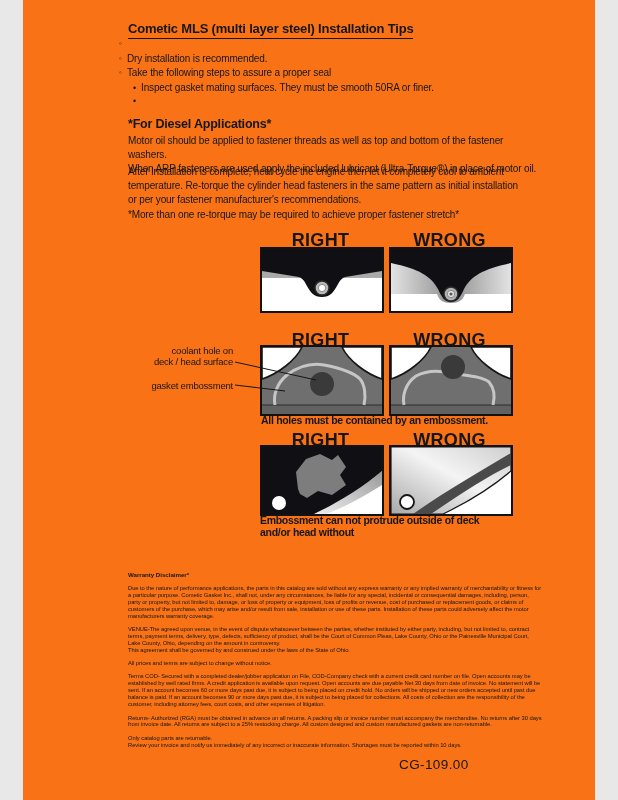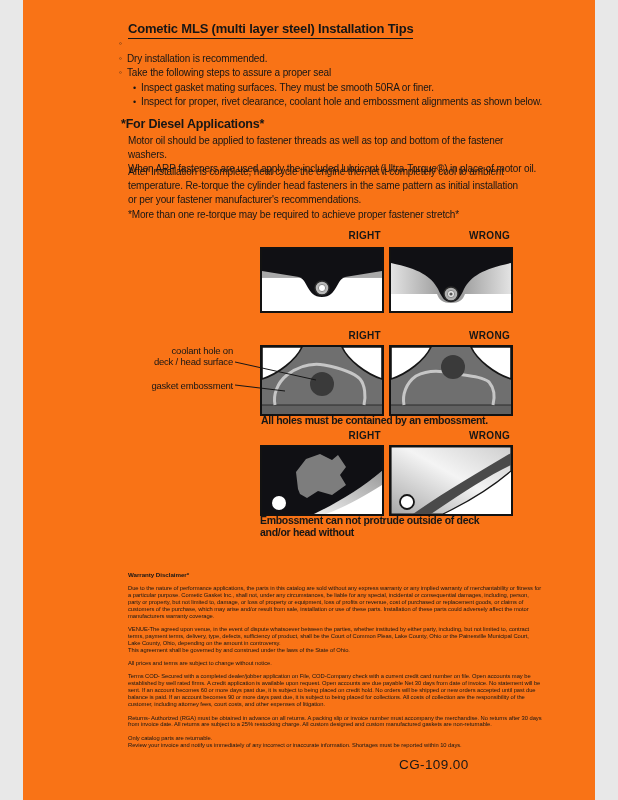--- a/index.html
+++ b/index.html
@@ -15,21 +15,21 @@
     font-size:13px;font-weight:bold;letter-spacing:-0.2px;
     border-bottom:1.5px solid #161616;padding-bottom:2px;display:inline-block;
   }
   .tips{font-size:10px;letter-spacing:-0.15px;line-height:13.6px;}
   .tip-row{display:flex;align-items:baseline;}
   .tip-row.lvl2{padding-left:14px;}
   .marker{width:8px;flex:0 0 8px;font-size:9px;}
   .tip-row.lvl1 .marker{font-size:8px;position:relative;top:-1px;}
   .diesel-heading{font-size:12.5px;font-weight:bold;letter-spacing:-0.2px;}
   .bodytext{font-size:10px;letter-spacing:-0.15px;line-height:13.8px;}
-  .dg-label{font-size:10px;font-weight:bold;letter-spacing:0.3px;text-align:right;width:121px;}
+  .dg-label{font-size:18px;font-weight:bold;letter-spacing:0.3px;text-align:center;width:121px;}
   .panel{
     position:absolute;width:120px;border:2px solid #121212;background:#fff;line-height:0;
   }
   .caption{font-size:10.5px;font-weight:bold;letter-spacing:-0.3px;line-height:11.5px;}
   .callout{font-size:9.5px;letter-spacing:-0.2px;line-height:11px;text-align:right;}
   .warranty{font-size:5.8px;letter-spacing:-0.05px;line-height:6.9px;width:414px;}
   .warranty .whead{font-size:6.2px;font-weight:bold;margin-bottom:6px;}
   .warranty p{margin:0 0 6.5px 0;}
   .page-code{font-size:13.5px;letter-spacing:0.4px;}
   svg{display:block;}
@@ -54,25 +54,24 @@
     <div class="tip-row lvl1">
       <span class="marker">◦</span>
       <span>Take the following steps to assure a proper seal</span>
     </div>
     <div class="tip-row lvl2">
       <span class="marker">•</span>
       <span>Inspect gasket mating surfaces.  They must be smooth 50RA or finer.</span>
     </div>
     <div class="tip-row lvl2">
       <span class="marker">•</span>
-      <span>Inspect for proper, rivet clearance, coolant hole and embossment alignments as shown below.</span>
-    </div>
-  </div>
-
-  <div class="abs diesel-heading" style="left:98px;top:117px;">*For Diesel Applications*</div>
+    </div>
+  </div>
+
+  <div class="abs diesel-heading" style="left:105px;top:117px;">*For Diesel Applications*</div>
   <div class="abs bodytext pre" style="left:105px;top:134px;width:412px;">Motor oil should be applied to fastener threads as well as top and bottom of the fastener washers.
 When ARP fasteners are used apply the included lubricant (Ultra-Torque®) in place of motor oil.</div>
   <div class="abs bodytext" style="left:105px;top:208px;width:412px;">*More than one re-torque may be required to achieve proper fastener stretch*</div>
   <div class="abs bodytext pre" style="left:105px;top:165px;width:412px;">After Installation is complete, heat cycle the engine then let it completely cool to ambient
 temperature. Re-torque the cylinder head fasteners in the same pattern as initial installation
 or per your fastener manufacturer's recommendations.</div>
 
   <div class="abs dg-label" style="left:237px;top:230px;">RIGHT</div>
   <div class="abs dg-label" style="left:366px;top:230px;">WRONG</div>
 

